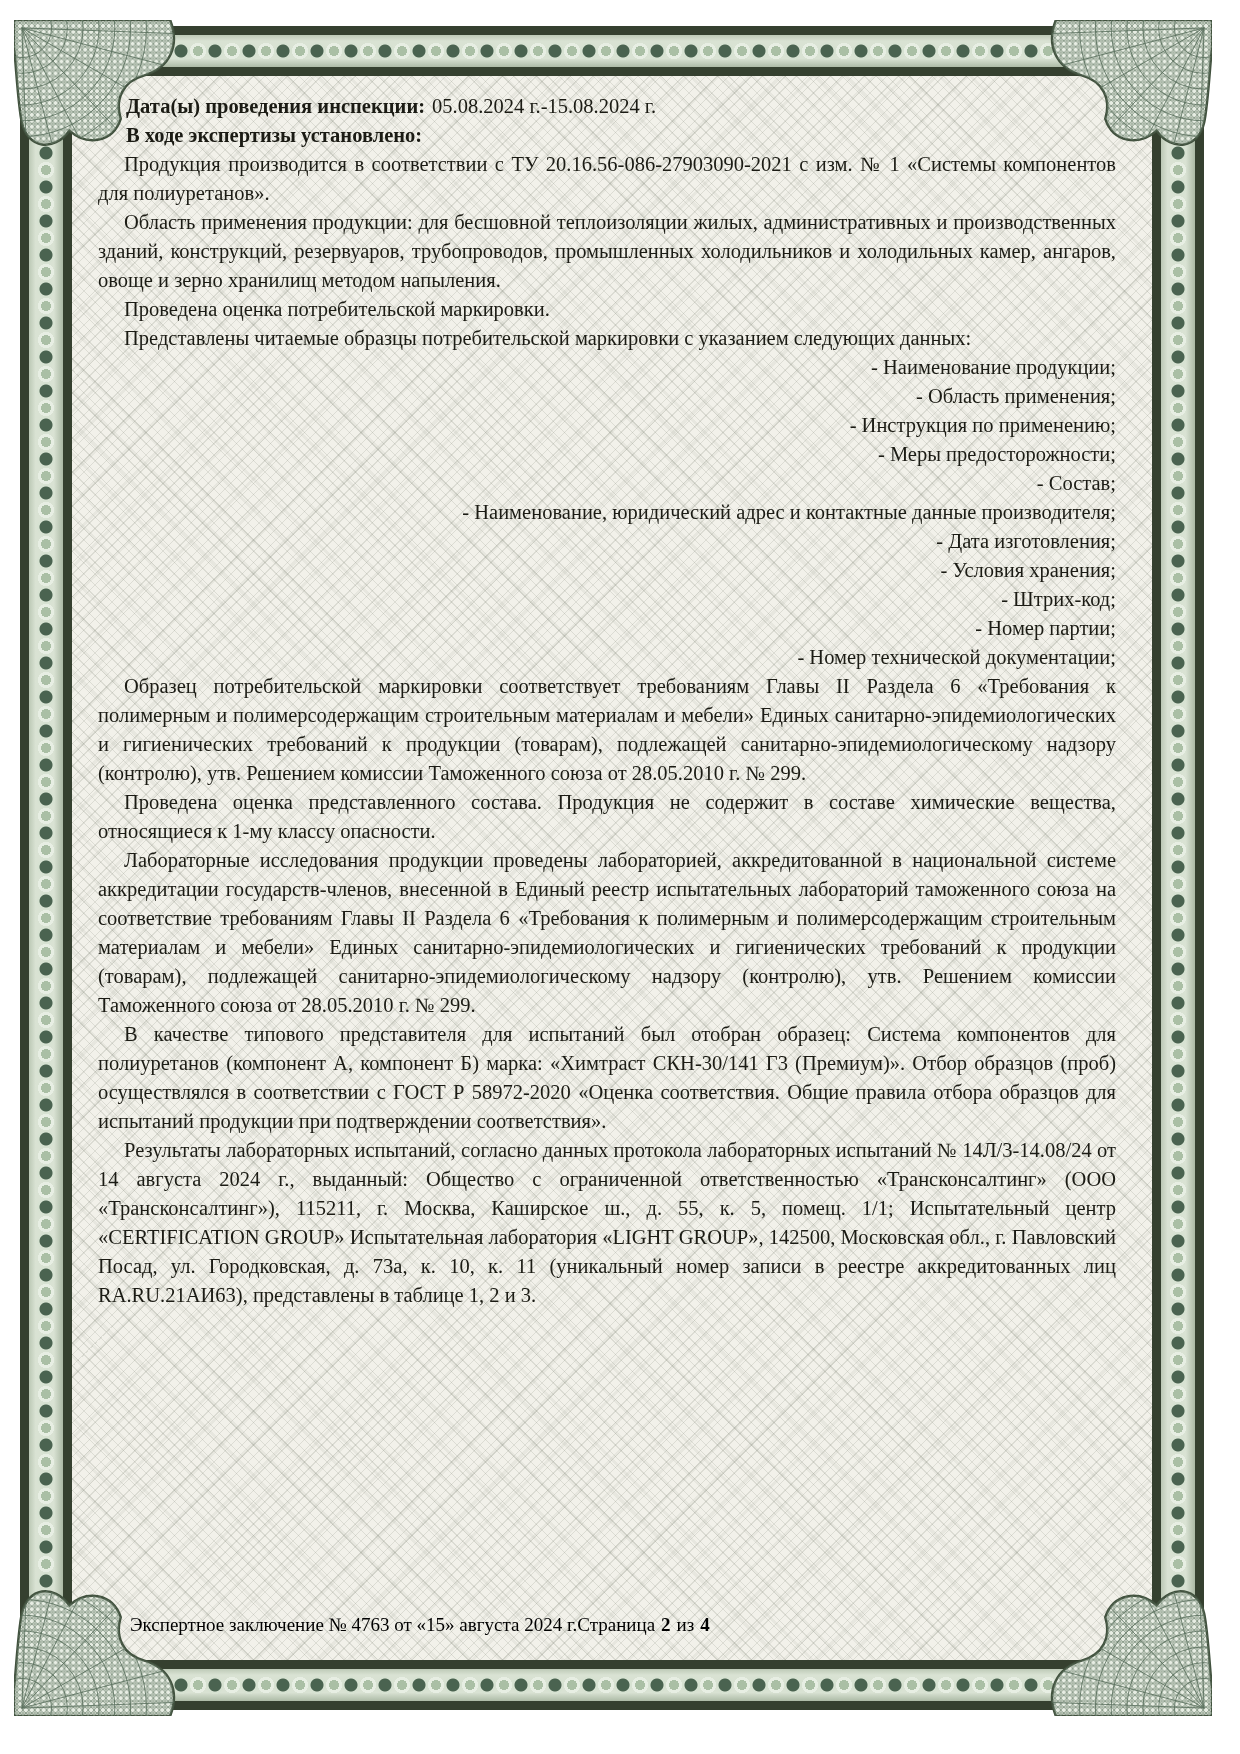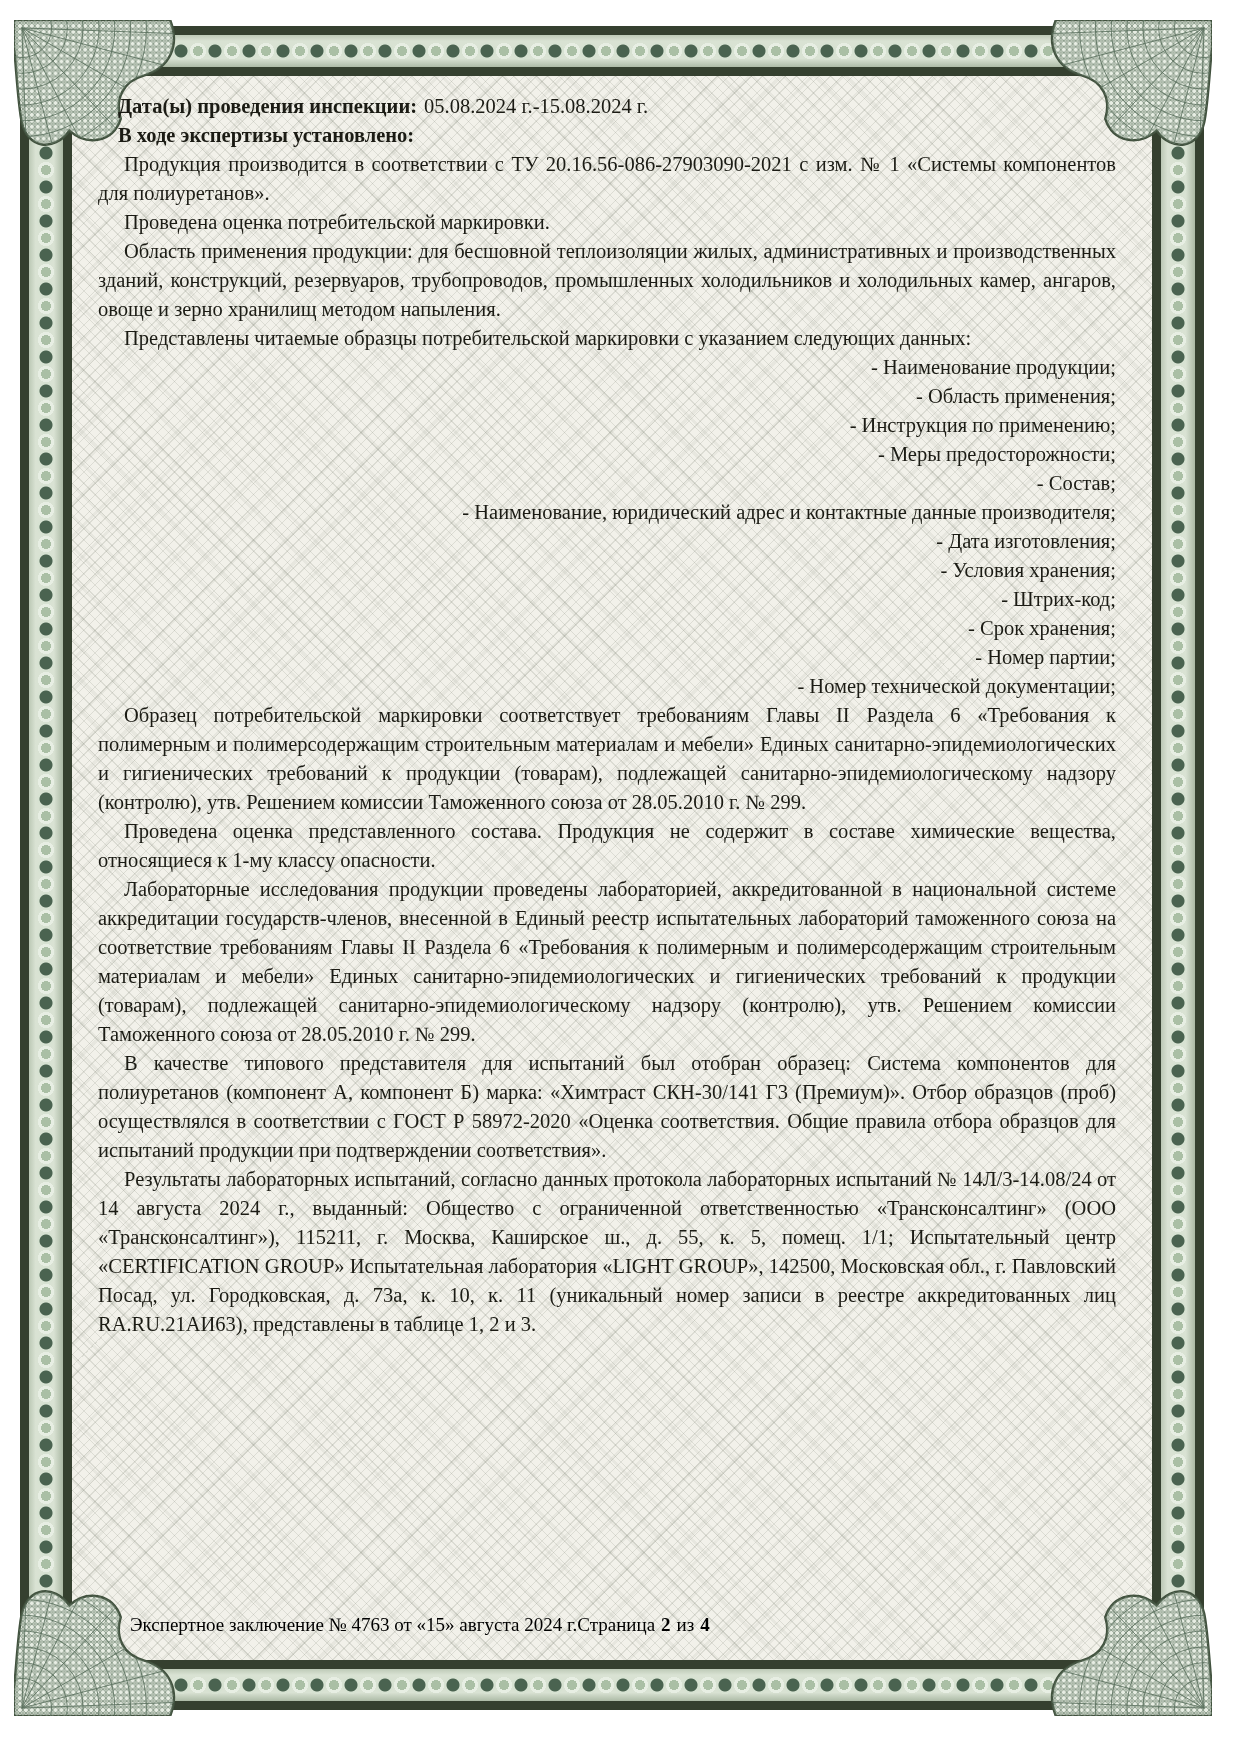--- a/index.html
+++ b/index.html
@@ -73,21 +73,21 @@
     position: absolute;
     left: 98px; top: 92px;
     width: 1018px;
     z-index: 5;
     color: #1b1b14;
     font-size: 20.5px;
     line-height: 29px;
     text-align: justify;
   }
   .content p { margin: 0; text-indent: 26px; }
-  .headline { font-weight: bold; padding-left: 20px; text-indent: 0; text-align: left; }
+  .headline { font-weight: bold; padding-left: 28px; text-indent: 0; text-align: left; }
   .date-value { font-weight: normal; margin-left: 7px; }
   .list-item { padding-left: 16px; text-align: right; }
 
   .footer {
     position: absolute;
     left: 130px; right: 40px; top: 1612px;
     z-index: 5;
     display: flex;
     color: #000000;
     font-size: 19px;
@@ -154,35 +154,34 @@
 
   <div class="content">
 
     <div class="headline">
       <span>Дата(ы) проведения инспекции:</span><span class="date-value">05.08.2024 г.-15.08.2024 г.</span>
     </div>
 
     <div class="headline">В ходе экспертизы установлено:</div>
 
     <p>Продукция производится в соответствии с ТУ 20.16.56-086-27903090-2021 с изм. № 1 «Системы компонентов для полиуретанов».</p>
+    <p>Область применения продукции: для бесшовной теплоизоляции жилых, административных и производственных зданий, конструкций, резервуаров, трубопроводов, промышленных холодильников и холодильных камер, ангаров, овоще и зерно хранилищ методом напыления.</p>
     <p>Проведена оценка потребительской маркировки.</p>
-    <p>Область применения продукции: для бесшовной теплоизоляции жилых, административных и производственных зданий, конструкций, резервуаров, трубопроводов, промышленных холодильников и холодильных камер, ангаров, овоще и зерно хранилищ методом напыления.</p>
     <p>Представлены читаемые образцы потребительской маркировки с указанием следующих данных:</p>
 
     <div>
       <div class="list-item">- Наименование продукции;</div>
       <div class="list-item">- Область применения;</div>
       <div class="list-item">- Инструкция по применению;</div>
       <div class="list-item">- Меры предосторожности;</div>
       <div class="list-item">- Состав;</div>
       <div class="list-item">- Наименование, юридический адрес и контактные данные производителя;</div>
       <div class="list-item">- Дата изготовления;</div>
       <div class="list-item">- Условия хранения;</div>
       <div class="list-item">- Штрих-код;</div>
-      <div class="list-item">- Срок хранения;</div>
       <div class="list-item">- Номер партии;</div>
       <div class="list-item">- Номер технической документации;</div>
     </div>
 
     <p>Образец потребительской маркировки соответствует требованиям Главы II Раздела 6 «Требования к полимерным и полимерсодержащим строительным материалам и мебели» Единых санитарно-эпидемиологических и гигиенических требований к продукции (товарам), подлежащей санитарно-эпидемиологическому надзору (контролю), утв. Решением комиссии Таможенного союза от 28.05.2010 г. № 299.</p>
     <p>Проведена оценка представленного состава. Продукция не содержит в составе химические вещества, относящиеся к 1-му классу опасности.</p>
     <p>Лабораторные исследования продукции проведены лабораторией, аккредитованной в национальной системе аккредитации государств-членов, внесенной в Единый реестр испытательных лабораторий таможенного союза на соответствие требованиям Главы II Раздела 6 «Требования к полимерным и полимерсодержащим строительным материалам и мебели» Единых санитарно-эпидемиологических и гигиенических требований к продукции (товарам), подлежащей санитарно-эпидемиологическому надзору (контролю), утв. Решением комиссии Таможенного союза от 28.05.2010 г. № 299.</p>
     <p>В качестве типового представителя для испытаний был отобран образец: Система компонентов для полиуретанов (компонент А, компонент Б) марка: «Химтраст СКН-30/141 Г3 (Премиум)». Отбор образцов (проб) осуществлялся в соответствии с ГОСТ Р 58972-2020 «Оценка соответствия. Общие правила отбора образцов для испытаний продукции при подтверждении соответствия».</p>
     <p>Результаты лабораторных испытаний, согласно данных протокола лабораторных испытаний № 14Л/3-14.08/24 от 14 августа 2024 г., выданный: Общество с ограниченной ответственностью «Трансконсалтинг» (ООО «Трансконсалтинг»), 115211, г. Москва, Каширское ш., д. 55, к. 5, помещ. 1/1; Испытательный центр «CERTIFICATION GROUP» Испытательная лаборатория «LIGHT GROUP», 142500, Московская обл., г. Павловский Посад, ул. Городковская, д. 73а, к. 10, к. 11 (уникальный номер записи в реестре аккредитованных лиц RA.RU.21АИ63), представлены в таблице 1, 2 и 3.</p>
 

